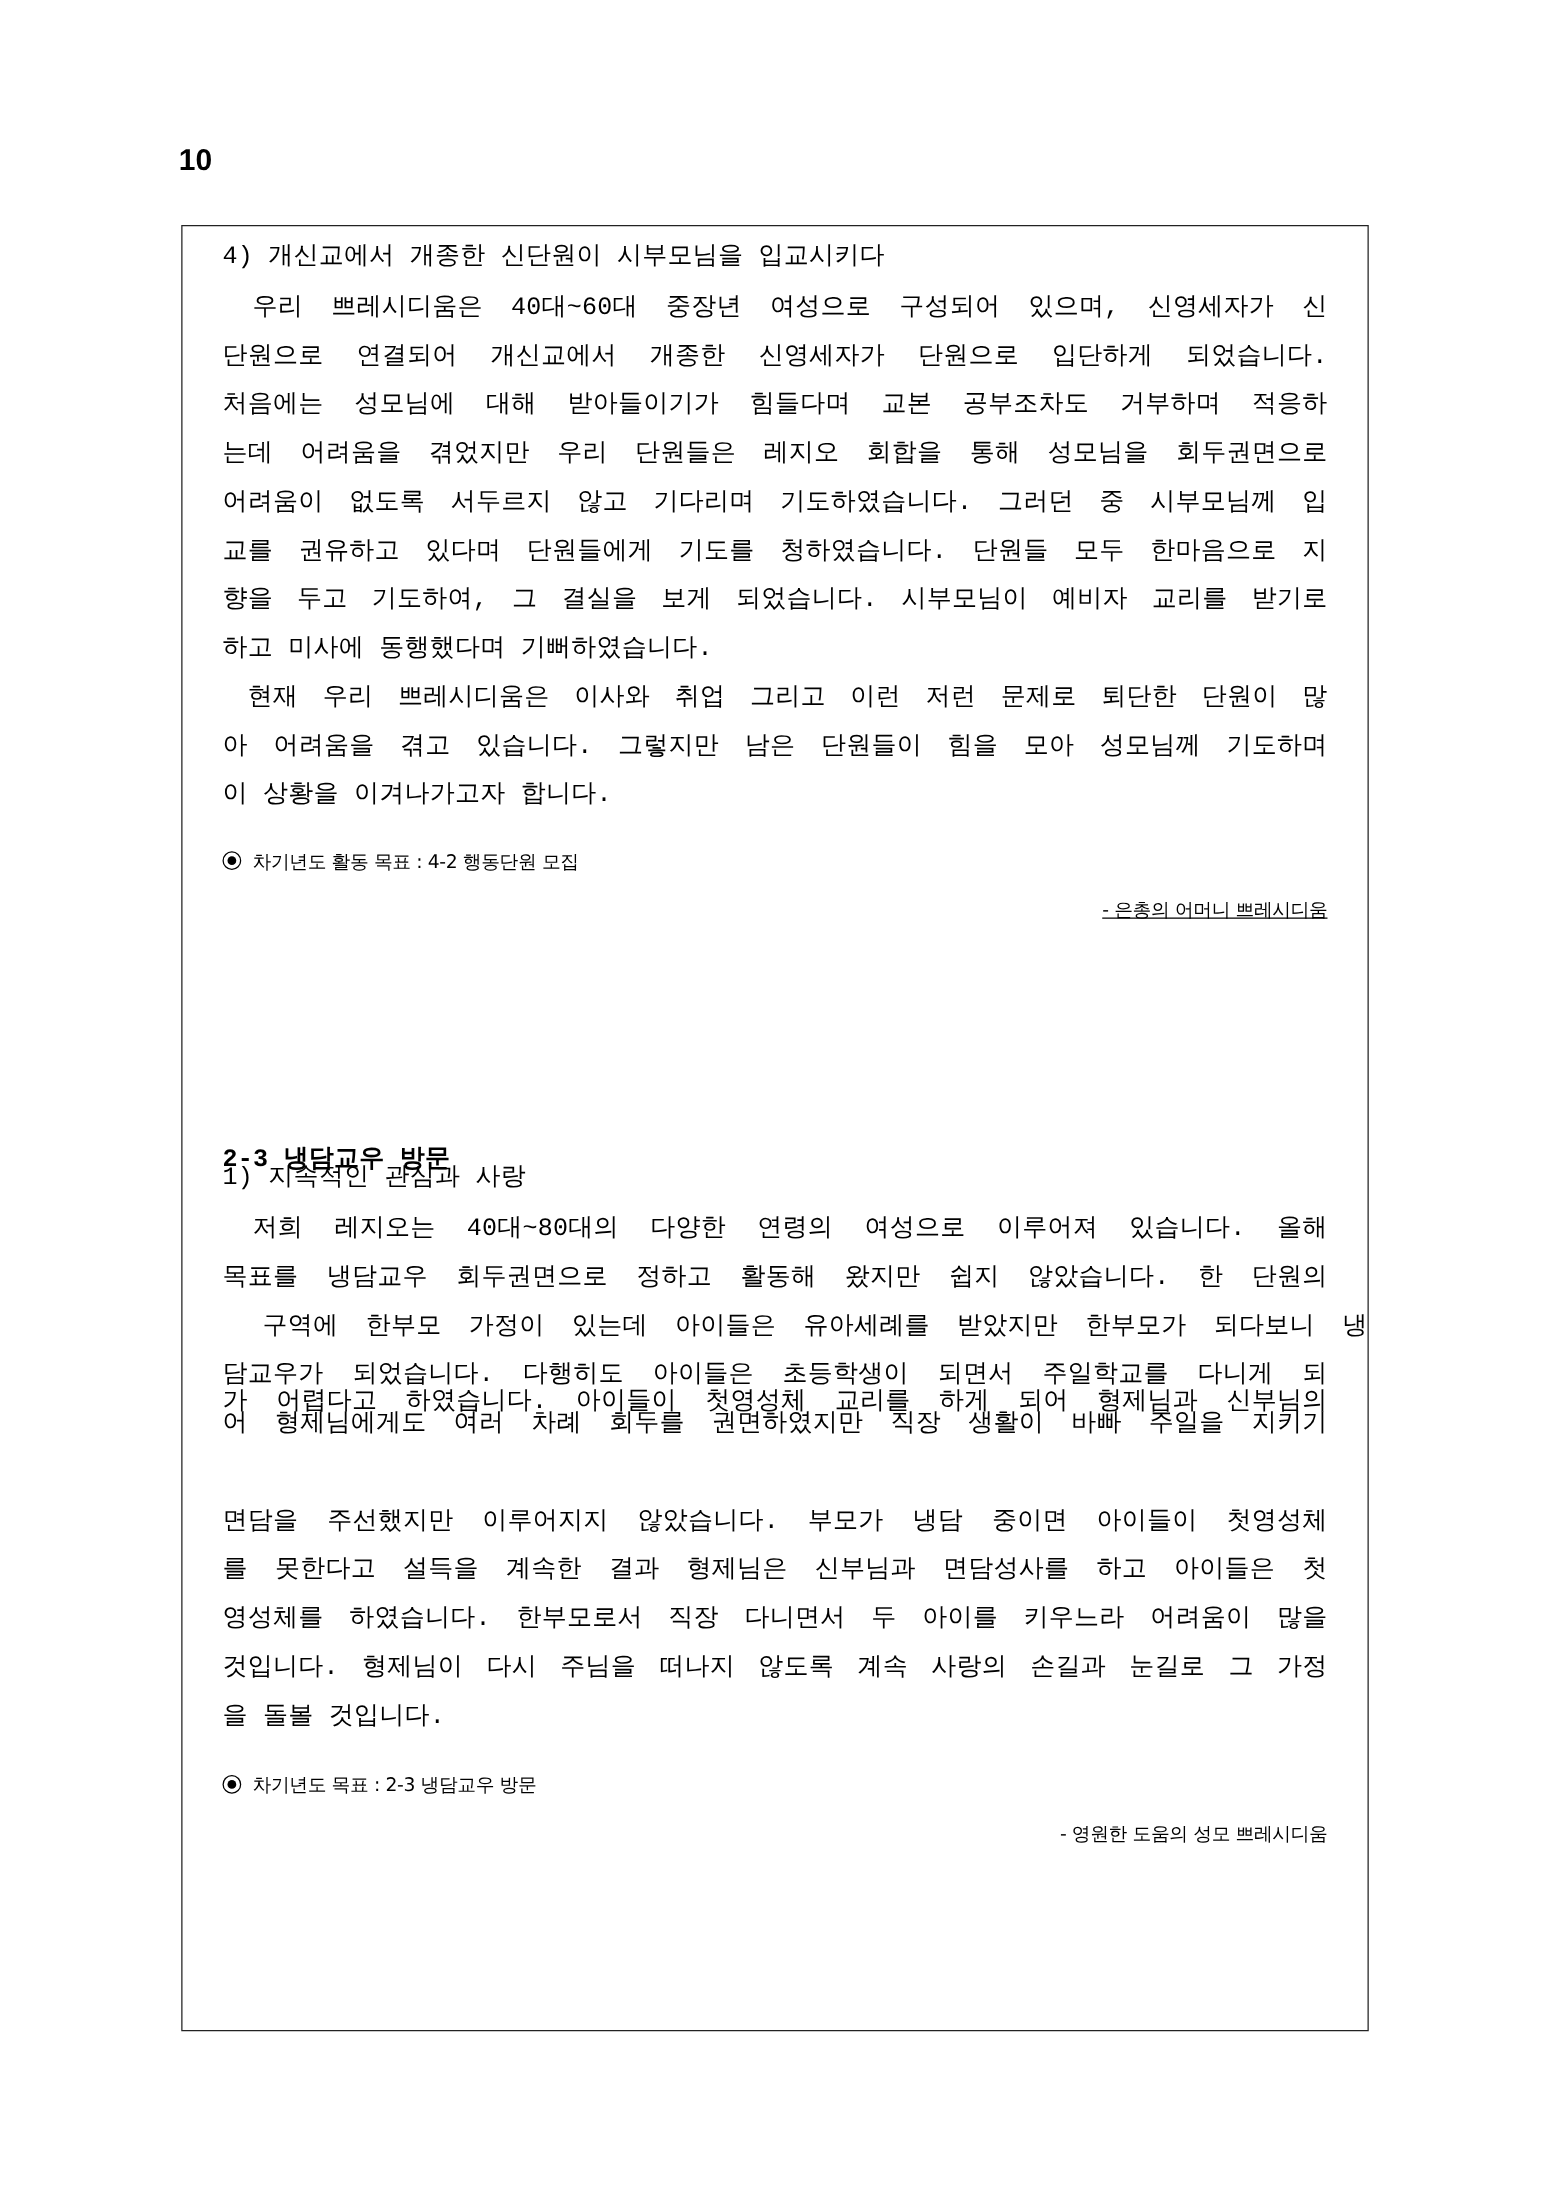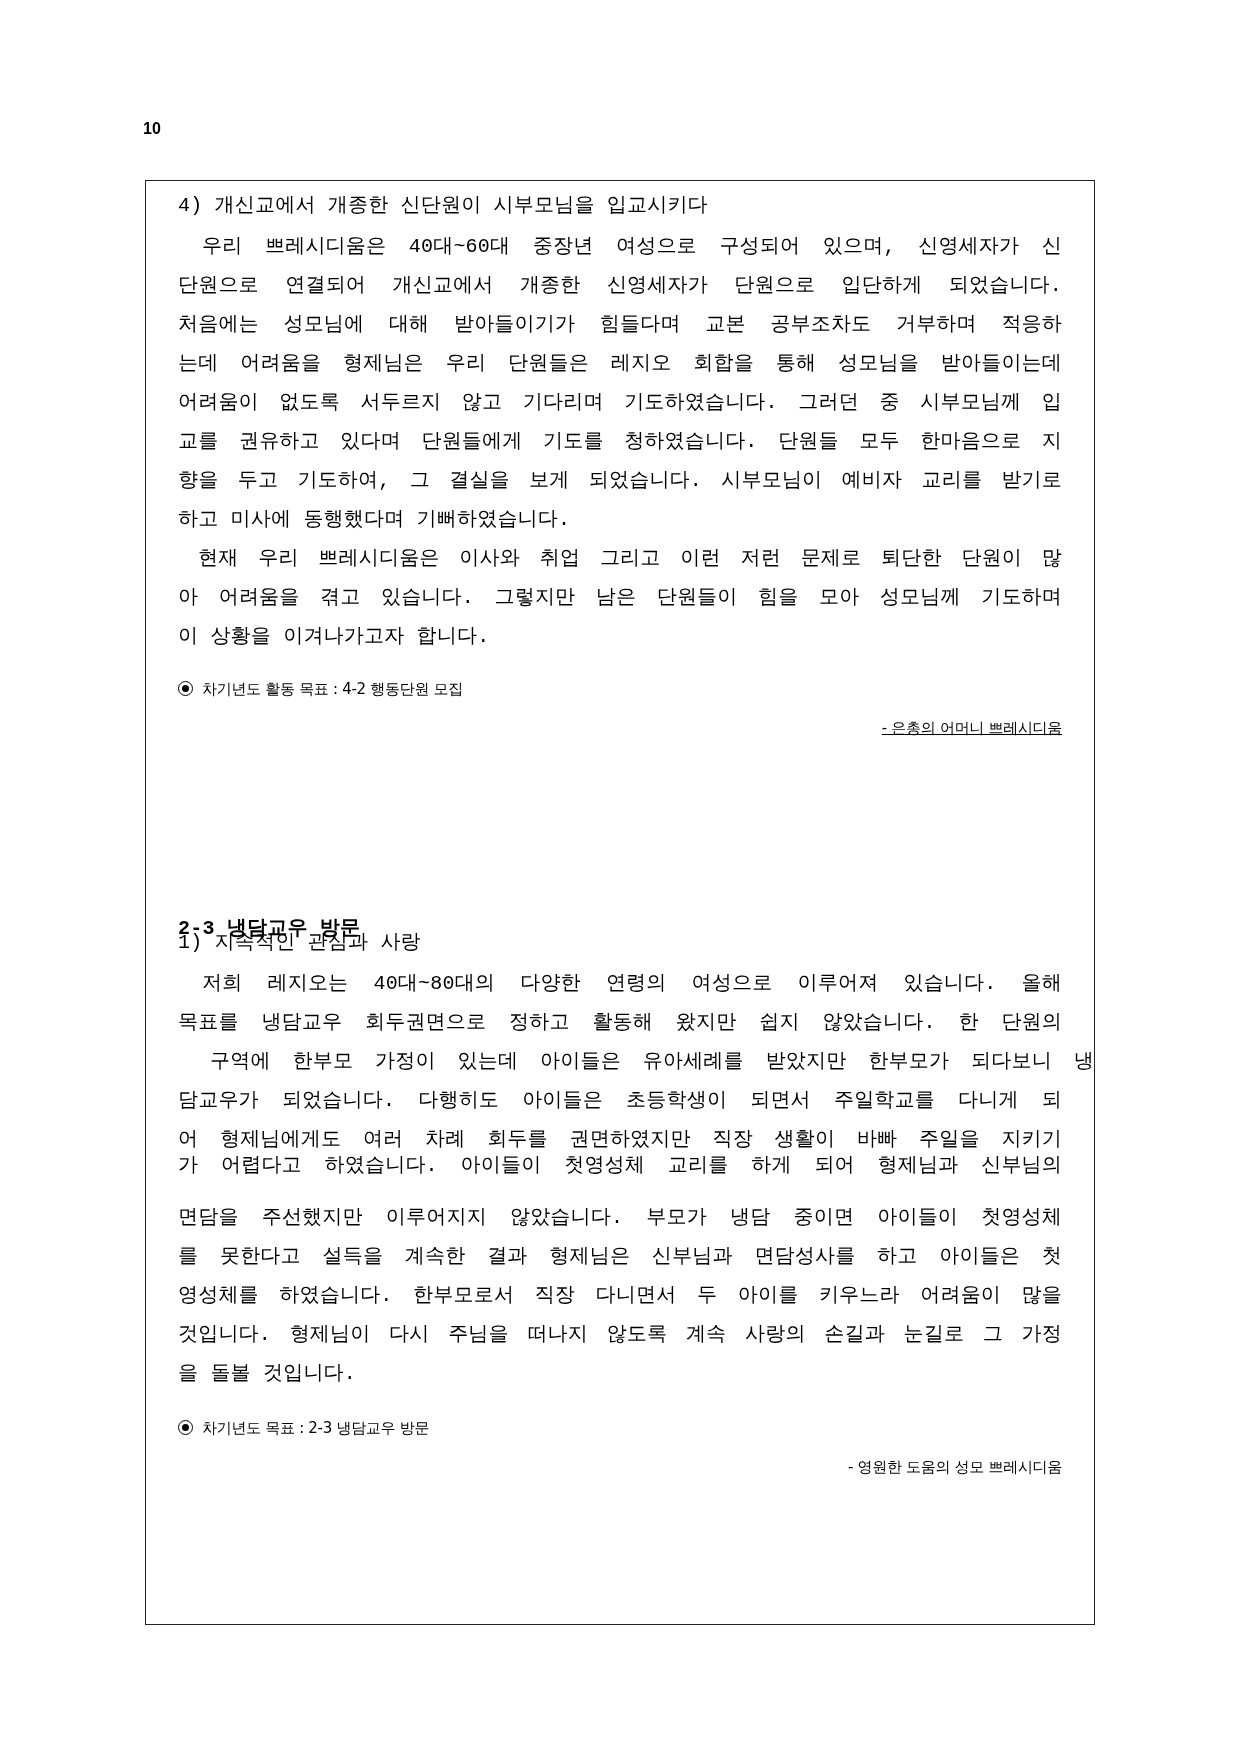--- a/index.html
+++ b/index.html
@@ -1,19 +1,19 @@
 <!DOCTYPE html>
 <html><head>
   <meta charset="utf-8">
   <style>
     html, body { margin: 0; padding: 0; background: #ffffff; }
     body { width: 1240px; height: 1754px; position: relative; overflow: hidden; color: #000; }
     .page-number {
       position: absolute; left: 143px; top: 117px;
-      font-family: "Liberation Sans", sans-serif; font-weight: bold; font-size: 16px; line-height: 24px;
+      font-family: "Liberation Sans", sans-serif; font-weight: bold; font-size: 24px; line-height: 24px;
     }
     .frame {
       position: absolute; left: 145px; top: 180px; width: 950px; height: 1445px;
       border: 1px solid #222; box-sizing: border-box;
     }
     .line {
       position: absolute; left: 178px; width: 884px; white-space: nowrap;
       font-family: Liberation Mono, monospace; font-size: 20px; line-height: 28px;
       text-align: justify; text-align-last: justify; letter-spacing: 0.2px;
     }
@@ -37,21 +37,21 @@
 
 <div class="page-number">10</div>
 
 <div class="frame"></div>
 
 <div class="line left" style="top:192px;">4) 개신교에서 개종한 신단원이 시부모님을 입교시키다</div>
 
 <div class="line indent" style="top:233px;">우리 쁘레시디움은 40대~60대 중장년 여성으로 구성되어 있으며, 신영세자가 신</div>
 <div class="line" style="top:272px;">단원으로 연결되어 개신교에서 개종한 신영세자가 단원으로 입단하게 되었습니다.</div>
 <div class="line" style="top:311px;">처음에는 성모님에 대해 받아들이기가 힘들다며 교본 공부조차도 거부하며 적응하</div>
-<div class="line" style="top:350px;">는데 어려움을 형제님은 우리 단원들은 레지오 회합을 통해 성모님을 받아들이는데</div>
+<div class="line" style="top:350px;">는데 어려움을 겪었지만 우리 단원들은 레지오 회합을 통해 성모님을 회두권면으로</div>
 <div class="line" style="top:389px;">어려움이 없도록 서두르지 않고 기다리며 기도하였습니다. 그러던 중 시부모님께 입</div>
 <div class="line" style="top:428px;">교를 권유하고 있다며 단원들에게 기도를 청하였습니다. 단원들 모두 한마음으로 지</div>
 <div class="line" style="top:467px;">향을 두고 기도하여, 그 결실을 보게 되었습니다. 시부모님이 예비자 교리를 받기로</div>
 <div class="line left" style="top:506px;">하고 미사에 동행했다며 기뻐하였습니다.</div>
 
 <div class="line indent-s" style="top:545px;">현재 우리 쁘레시디움은 이사와 취업 그리고 이런 저런 문제로 퇴단한 단원이 많</div>
 <div class="line" style="top:584px;">아 어려움을 겪고 있습니다. 그렇지만 남은 단원들이 힘을 모아 성모님께 기도하며</div>
 <div class="line left" style="top:623px;">이 상황을 이겨나가고자 합니다.</div>
 
 <div class="line left goal" style="top:675px;">
@@ -60,21 +60,21 @@
 <div class="line right goal" style="top:714px;text-decoration:underline;">- 은총의 어머니 쁘레시디움</div>
 
 <div class="line left heading" style="top:889px;margin-top:26px;">2-3 냉담교우 방문</div>
 <div class="line left" style="top:929px;">1) 지속적인 관심과 사랑</div>
 
 <div class="line indent" style="top:970px;">저희 레지오는 40대~80대의 다양한 연령의 여성으로 이루어져 있습니다. 올해</div>
 <div class="line" style="top:1009px;">목표를 냉담교우 회두권면으로 정하고 활동해 왔지만 쉽지 않았습니다. 한 단원의</div>
 <div class="line" style="top:1048px;margin-left:32px;">구역에 한부모 가정이 있는데 아이들은 유아세례를 받았지만 한부모가 되다보니 냉</div>
 <div class="line" style="top:1087px;">담교우가 되었습니다. 다행히도 아이들은 초등학생이 되면서 주일학교를 다니게 되</div>
 <div class="line" style="top:1126px;">어 형제님에게도 여러 차례 회두를 권면하였지만 직장 생활이 바빠 주일을 지키기</div>
-<div class="line" style="top:1152px;">가 어렵다고 하였습니다. 아이들이 첫영성체 교리를 하게 되어 형제님과 신부님의</div>
+<div class="line" style="top:1108px;">가 어렵다고 하였습니다. 아이들이 첫영성체 교리를 하게 되어 형제님과 신부님의</div>
 <div class="line" style="top:1204px;">면담을 주선했지만 이루어지지 않았습니다. 부모가 냉담 중이면 아이들이 첫영성체</div>
 <div class="line" style="top:1243px;">를 못한다고 설득을 계속한 결과 형제님은 신부님과 면담성사를 하고 아이들은 첫</div>
 <div class="line" style="top:1282px;">영성체를 하였습니다. 한부모로서 직장 다니면서 두 아이를 키우느라 어려움이 많을</div>
 <div class="line" style="top:1321px;">것입니다. 형제님이 다시 주님을 떠나지 않도록 계속 사랑의 손길과 눈길로 그 가정</div>
 <div class="line left" style="top:1360px;">을 돌볼 것입니다.</div>
 
 <div class="line left goal" style="top:1414px;">
   <span class="bullet-icon"></span><span>차기년도 목표 : 2-3 냉담교우 방문</span>
 </div>
 <div class="line right goal" style="top:1453px;">- 영원한 도움의 성모 쁘레시디움</div>

